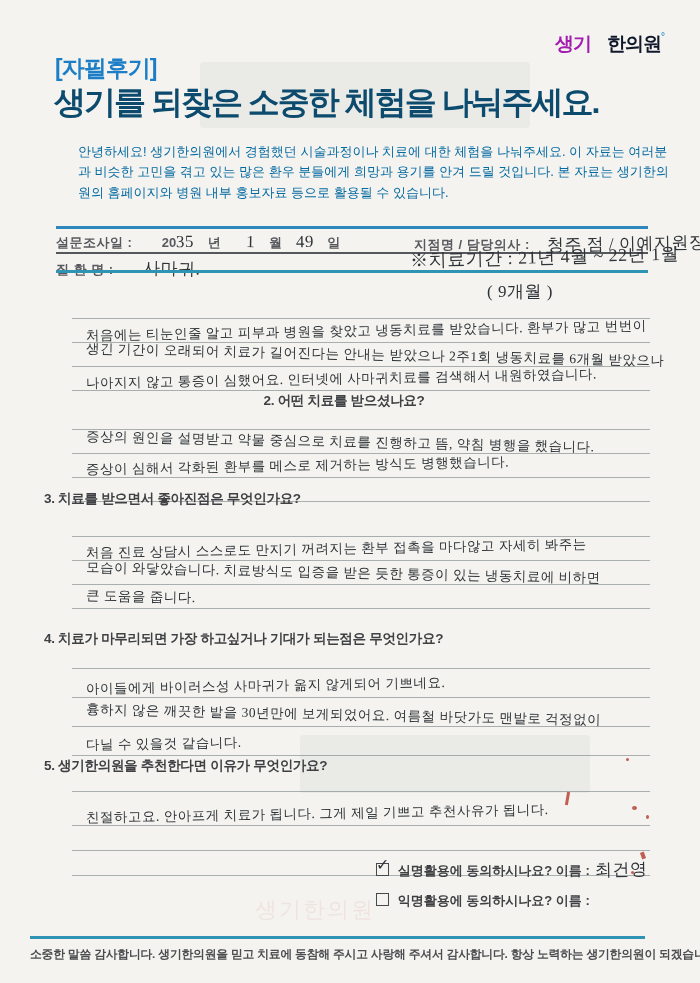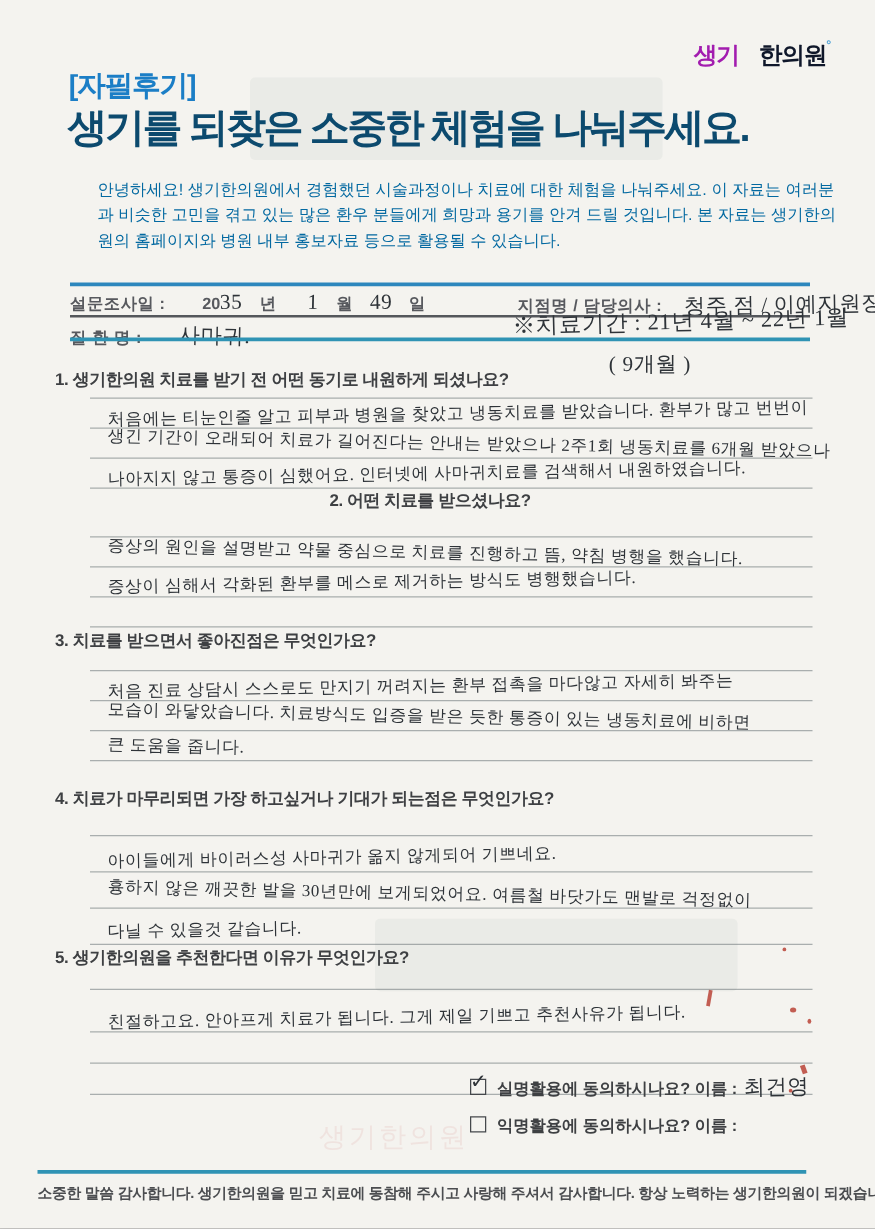--- a/index.html
+++ b/index.html
@@ -114,21 +114,20 @@
     <span class="lbl">질 환 명 :</span>
     <span class="gap-m"></span>
     <span class="hw hw-lg tilt2">사마귀.</span>
   </div>
 
   <div class="divider d-teal" style="top:270px;"></div>
 
   <div class="hw period">※치료기간 : 21년 4월 ~ 22년 1월</div>
   <div class="hw period2">( 9개월 )</div>
 
-  <div class="qh" style="top:295px;">1. 생기한의원 치료를 받기 전 어떤 동기로 내원하게 되셨나요?</div>
   <div class="ans a23" style="top:318px;">
     <div class="row">
         <span class="t hw tilt1">처음에는 티눈인줄 알고 피부과 병원을 찾았고 냉동치료를 받았습니다. 환부가 많고 번번이</span>
       </div>
     <div class="row">
         <span class="t hw tilt2">생긴 기간이 오래되어 치료가 길어진다는 안내는 받았으나 2주1회 냉동치료를 6개월 받았으나</span>
       </div>
     <div class="row">
         <span class="t hw tilt1">나아지지 않고 통증이 심했어요. 인터넷에 사마귀치료를 검색해서 내원하였습니다.</span>
       </div>
@@ -140,21 +139,21 @@
         <span class="t hw tilt2">증상의 원인을 설명받고 약물 중심으로 치료를 진행하고 뜸, 약침 병행을 했습니다.</span>
       </div>
     <div class="row">
         <span class="t hw tilt1">증상이 심해서 각화된 환부를 메스로 제거하는 방식도 병행했습니다.</span>
       </div>
     <div class="row">
         <span class="t hw"></span>
       </div>
   </div>
 
-  <div class="qh" style="top:504px;">3. 치료를 받으면서 좋아진점은 무엇인가요?</div>
+  <div class="qh" style="top:490px;">3. 치료를 받으면서 좋아진점은 무엇인가요?</div>
   <div class="ans a23" style="top:536px;">
     <div class="row">
         <span class="t hw tilt1">처음 진료 상담시 스스로도 만지기 꺼려지는 환부 접촉을 마다않고 자세히 봐주는</span>
       </div>
     <div class="row">
         <span class="t hw tilt2">모습이 와닿았습니다. 치료방식도 입증을 받은 듯한 통증이 있는 냉동치료에 비하면</span>
       </div>
     <div class="row">
         <span class="t hw tilt2">큰 도움을 줍니다.</span>
       </div>

